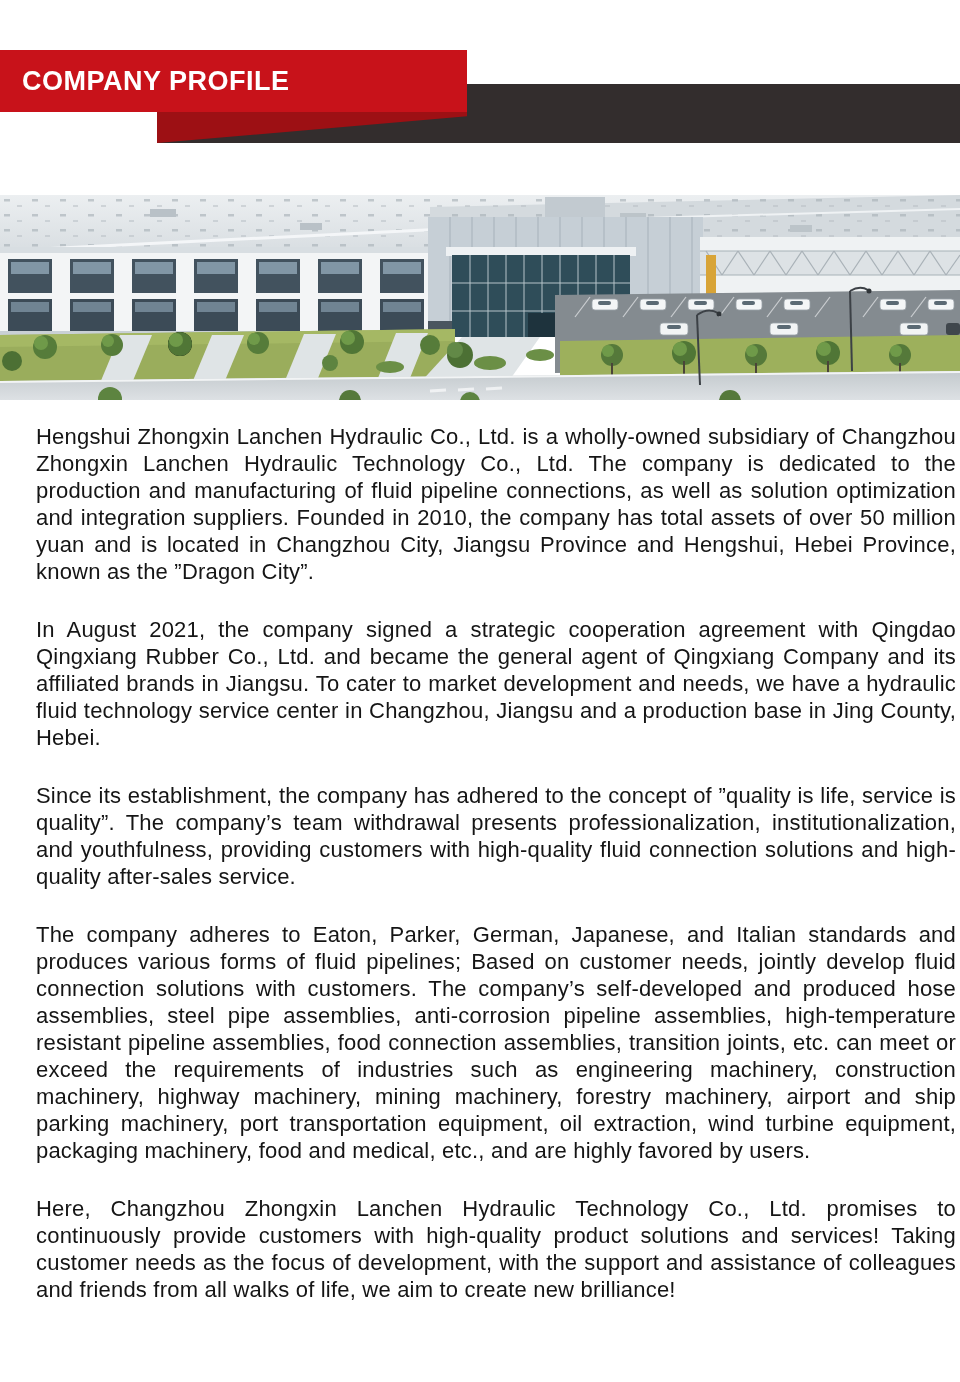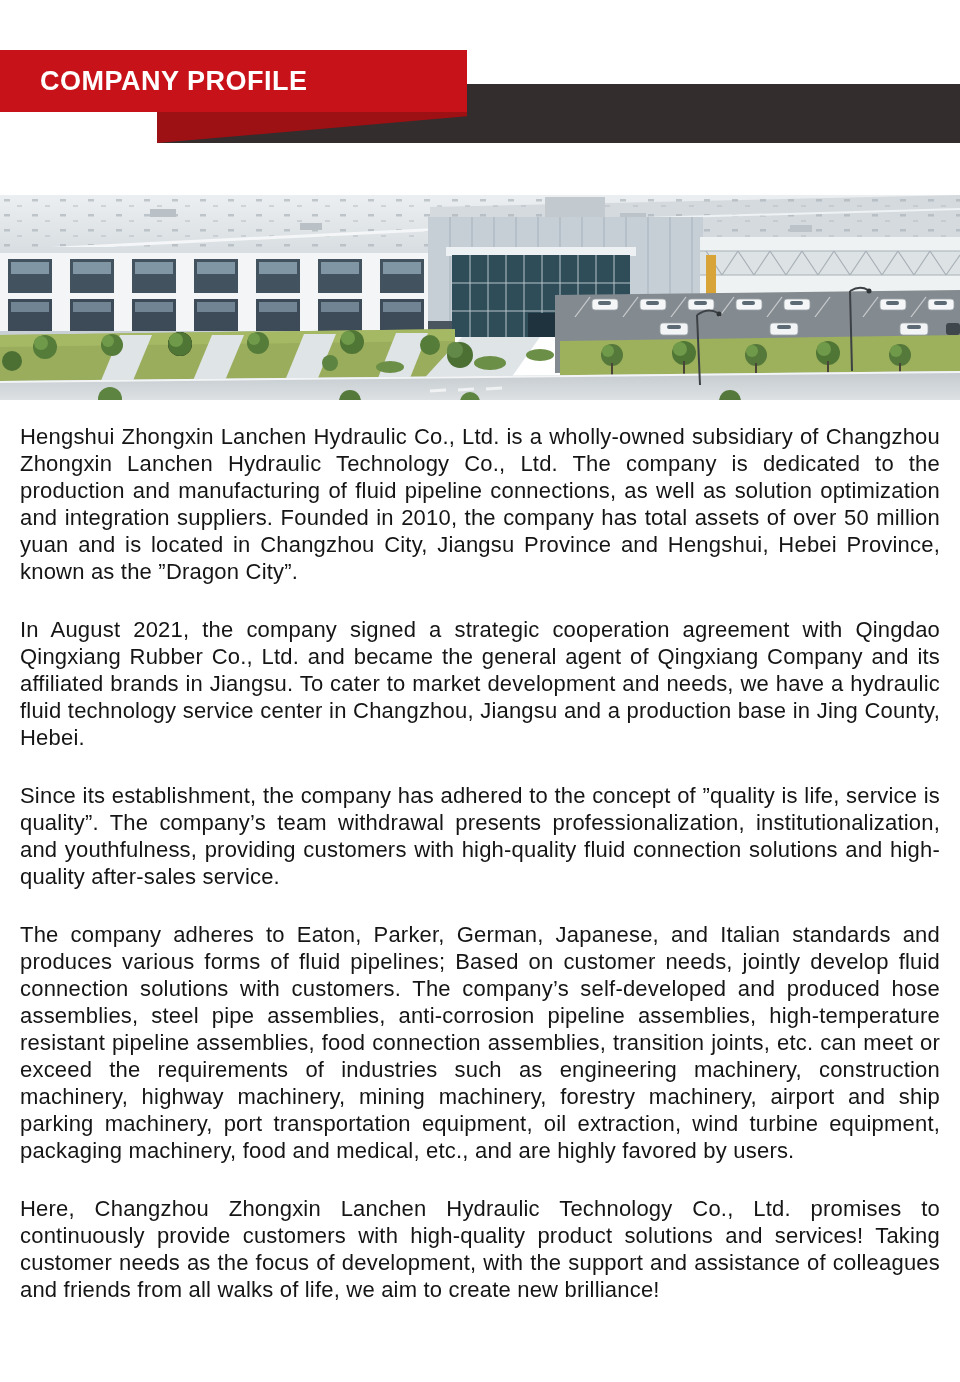--- a/index.html
+++ b/index.html
@@ -32,39 +32,39 @@
     position: absolute;
     left: 0; top: 50px;
     width: 467px; height: 62px;
     background: #c8121a;
     z-index: 3;
     display: flex;
     align-items: center;
   }
   .red-ribbon h1 {
     margin: 0;
-    padding-left: 40px;
+    padding-left: 22px;
     font-size: 27px;
     font-weight: bold;
     letter-spacing: 0.5px;
     color: #ffffff;
   }
   
   .hero {
     position: absolute;
     left: 0; top: 195px;
     width: 960px; height: 205px;
     margin: 0;
     overflow: hidden;
   }
   .hero svg { display: block; width: 960px; height: 205px; }
   
   .profile-text {
     position: absolute;
-    left: 20px; top: 423px;
+    left: 36px; top: 423px;
     width: 920px;
     color: #151515;
   }
   .profile-text p {
     margin: 0 0 31px 0;
     font-size: 22px;
     line-height: 27px;
     letter-spacing: 0.2px;
     text-align: justify;
     text-justify: inter-word;

